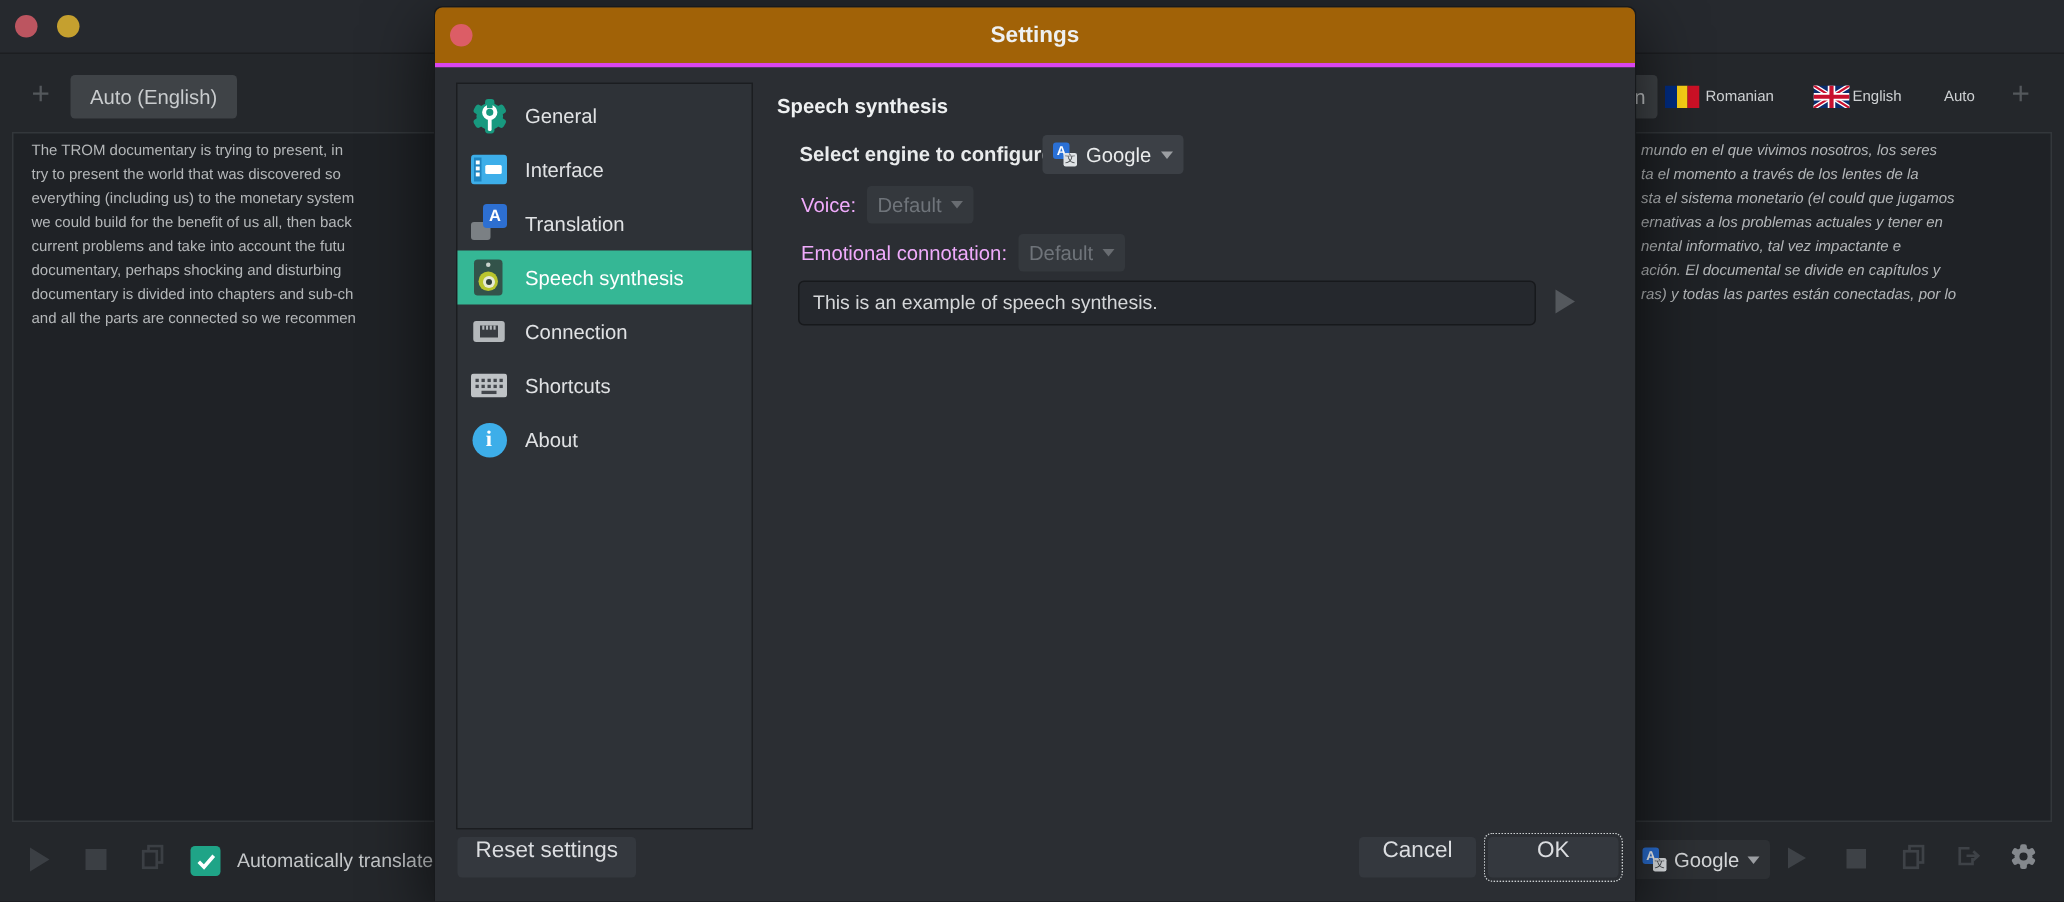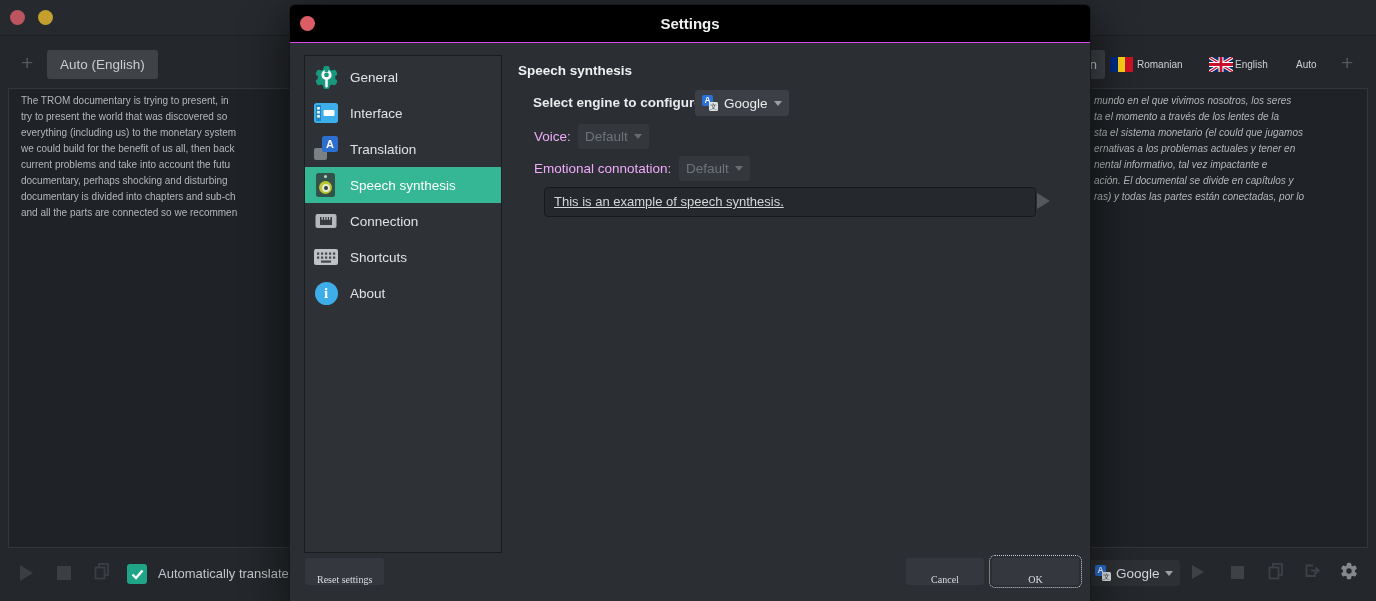--- a/index.html
+++ b/index.html
@@ -31,41 +31,41 @@
   .gt-a{position:absolute;left:0;top:0;width:11px;height:11px;background:#2a70d6;border-radius:2px;
         color:#fff;font-weight:bold;font-size:8.5px;line-height:11px;text-align:center;}
   .gt-a::before{content:"A";}
   .gt-wen{position:absolute;right:0;bottom:0;width:9px;height:9px;background:#dfe2e5;border-radius:1.5px;
         color:#3a3e42;font-size:7px;line-height:9px;text-align:center;}
   .gt-wen::before{content:"文";}
   
   #dialog{left:289px;top:4px;width:800px;height:597px;background:#2b2e33;
           border:1px solid #17191c;border-bottom:none;border-radius:6px 6px 0 0;
           box-shadow:0 12px 45px rgba(0,0,0,.65);}
-  #dlg-titlebar{left:0;top:0;width:100%;height:37px;background:#000000;border-radius:5px 5px 0 0;
-          border-bottom:1px solid #d946ef;}
+  #dlg-titlebar{left:0;top:0;width:100%;height:37px;background:#a16207;border-radius:5px 5px 0 0;
+          border-bottom:3px solid #d946ef;}
   #dlg-title{width:100%;text-align:center;line-height:37px;font-weight:bold;font-size:15px;color:#eef0f1;}
   #dlg-list{left:14px;top:50px;width:198px;height:498px;background:#2e3237;border:1px solid #1b1d20;
           padding-top:3px;box-sizing:border-box;}
   .side-item{height:36px;display:flex;align-items:center;gap:11px;padding-left:8px;cursor:default;}
   .side-item.selected{background:#35b795;}
   .sicon{width:26px;height:26px;flex:0 0 26px;display:flex;align-items:center;justify-content:center;position:relative;}
   .slabel{font-size:13.5px;color:#e0e2e4;}
   .side-item.selected .slabel{color:#ffffff;}
   .panel-heading{font-weight:bold;font-size:13.5px;color:#eef0f1;}
   .panel-label{font-size:13.5px;line-height:27px;}
   .panel-label.bold{font-weight:bold;color:#e9ebec;}
   .panel-label.dim{color:#f0abfc;}
   .dd{border-radius:3px;display:flex;align-items:center;gap:6px;padding:0 7px;font-size:13.5px;}
   .dd.enabled{background:#3c4046;color:#e9ebec;height:26px;}
   .dd.disabled{background:#34383d;color:#6f747a;height:25px;}
   #example-input{width:492px;height:30px;box-sizing:border-box;background:#25282d;border:1px solid #17191c;
           border-radius:4px;font-size:13px;color:#d5d7d9;line-height:28px;padding:0 9px;white-space:nowrap;overflow:hidden;}
-  .dlg-btn{height:27px;background:#34383e;border-radius:3px;color:#dbdde0;font-size:10px;
-          display:flex;align-items:flex-end;justify-content:center;padding:0 12px;box-sizing:border-box;font-family:Liberation Serif, serif;}
+  .dlg-btn{height:27px;background:#34383e;border-radius:3px;color:#dbdde0;font-size:15px;
+          display:flex;align-items:flex-start;justify-content:center;padding:0 12px;box-sizing:border-box;}
   #ok-btn{outline:1px dotted #ccd0d2;outline-offset:2px;}
   
   .tr-bubble{position:absolute;left:1px;bottom:2px;width:13px;height:12px;background:#8f9397;border-radius:2px;opacity:.8;}
   .tr-blue{position:absolute;right:1px;top:0;width:16px;height:16px;background:#2d6fd1;border-radius:2.5px;
            color:#fff;font-weight:bold;font-size:11px;line-height:16px;text-align:center;}
   .tr-blue::before{content:"A";}
   .spk-box{position:absolute;left:3px;top:1px;width:19px;height:24px;background:#33534a;border-radius:2.5px;}
   .spk-dot{position:absolute;left:11px;top:3px;width:3px;height:3px;border-radius:50%;background:#c9d3cc;}
   .spk-o1{position:absolute;left:6px;top:9px;width:13px;height:13px;border-radius:50%;background:#b9c52e;}
   .spk-o2{position:absolute;left:8.5px;top:11.5px;width:8px;height:8px;border-radius:50%;background:#e6ead6;}
@@ -293,21 +293,21 @@
       <span>Default</span>
       <span class="caret dim"></span>
     </div>
 
     <div class="abs panel-label dim" style="left:244px;top:150px;">Emotional connotation:</div>
     <div class="abs dd disabled" style="left:389px;top:151px;">
       <span>Default</span>
       <span class="caret dim"></span>
     </div>
 
-    <div class="abs" id="example-input" style="left:254px;top:182px;text-decoration:underline;">This is an example of speech synthesis.</div>
+    <div class="abs" id="example-input" style="left:242px;top:182px;">This is an example of speech synthesis.</div>
     <div class="abs play-tri" style="left:747px;top:188px;border-left:13px solid #54585d;"></div>
 
     <div class="abs dlg-btn" style="left:15px;top:553px;">
       <span>Reset settings</span>
     </div>
     <div class="abs dlg-btn" style="left:616px;top:553px;width:78px;">
       <span>Cancel</span>
     </div>
     <div class="abs dlg-btn" id="ok-btn" style="left:702px;top:553px;width:87px;">
       <span>OK</span>

